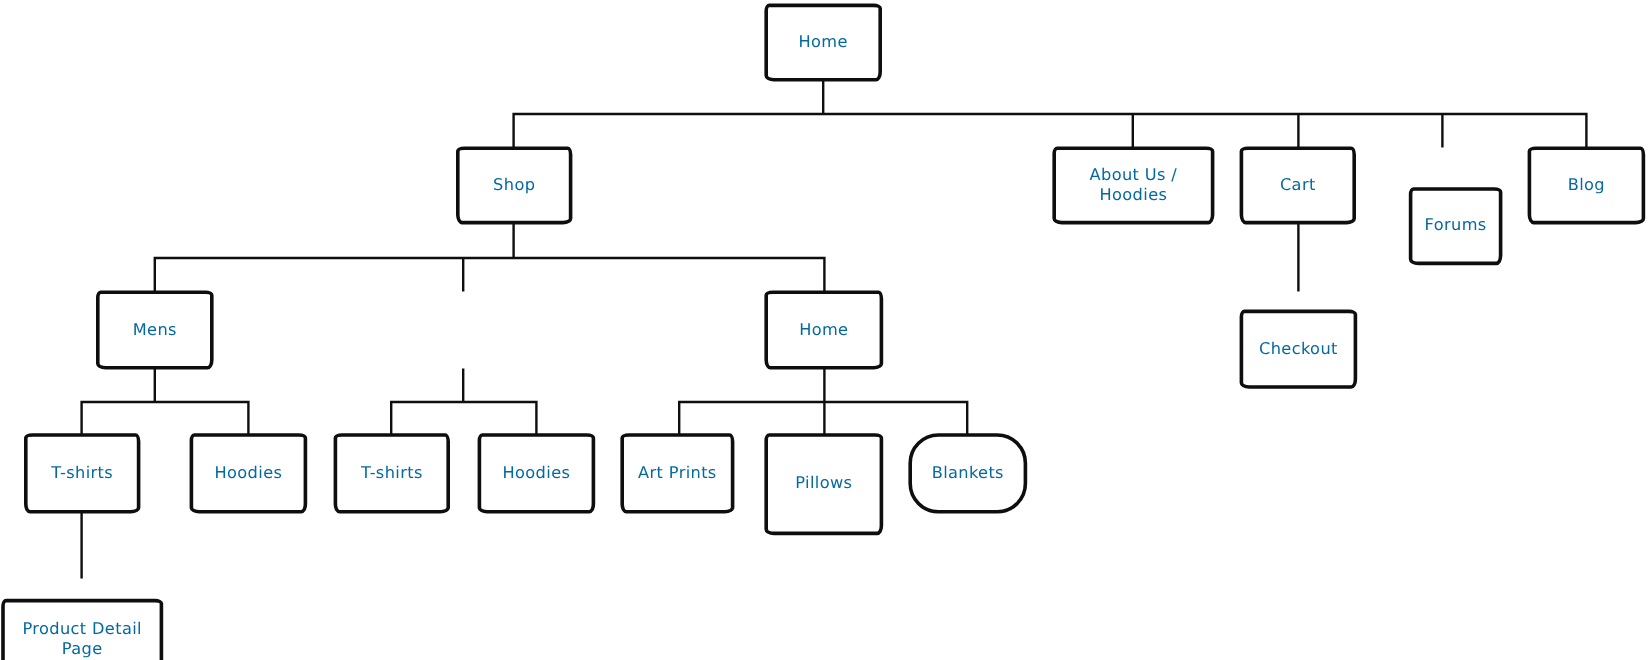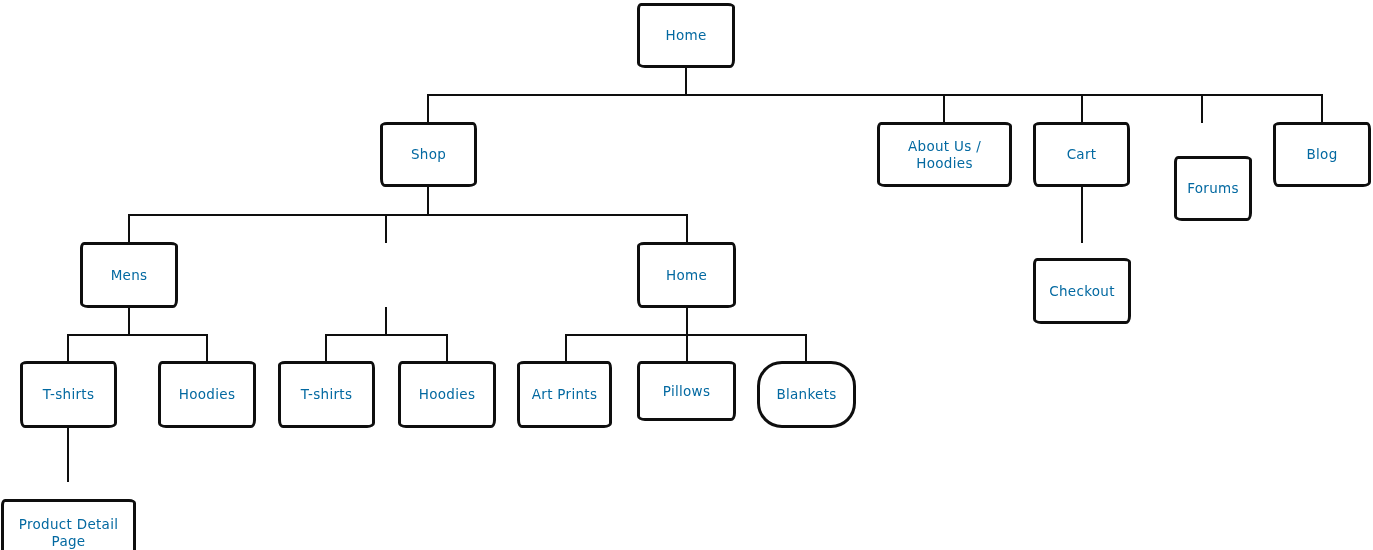--- a/index.html
+++ b/index.html
@@ -122,21 +122,21 @@
   </div>
   <div class="node" style="left:278px; top:361px; width:97px; height:67px;">
     <span class="label">T-shirts</span>
   </div>
   <div class="node" style="left:398px; top:361px; width:98px; height:67px;">
     <span class="label">Hoodies</span>
   </div>
   <div class="node" style="left:517px; top:361px; width:95px; height:67px;">
     <span class="label">Art Prints</span>
   </div>
-  <div class="node" style="left:637px; top:361px; width:99px; height:60px;">
+  <div class="node" style="left:637px; top:361px; width:99px; height:85px;">
     <span class="label">Pillows</span>
   </div>
   <div class="node" style="left:757px; top:361px; width:99px; height:67px;border-radius:25px;">
     <span class="label">Blankets</span>
   </div>
 
   <div class="node" style="left:1px; top:499px; width:135px; height:67px;">
     <span class="label">Product Detail Page</span>
   </div>
 

